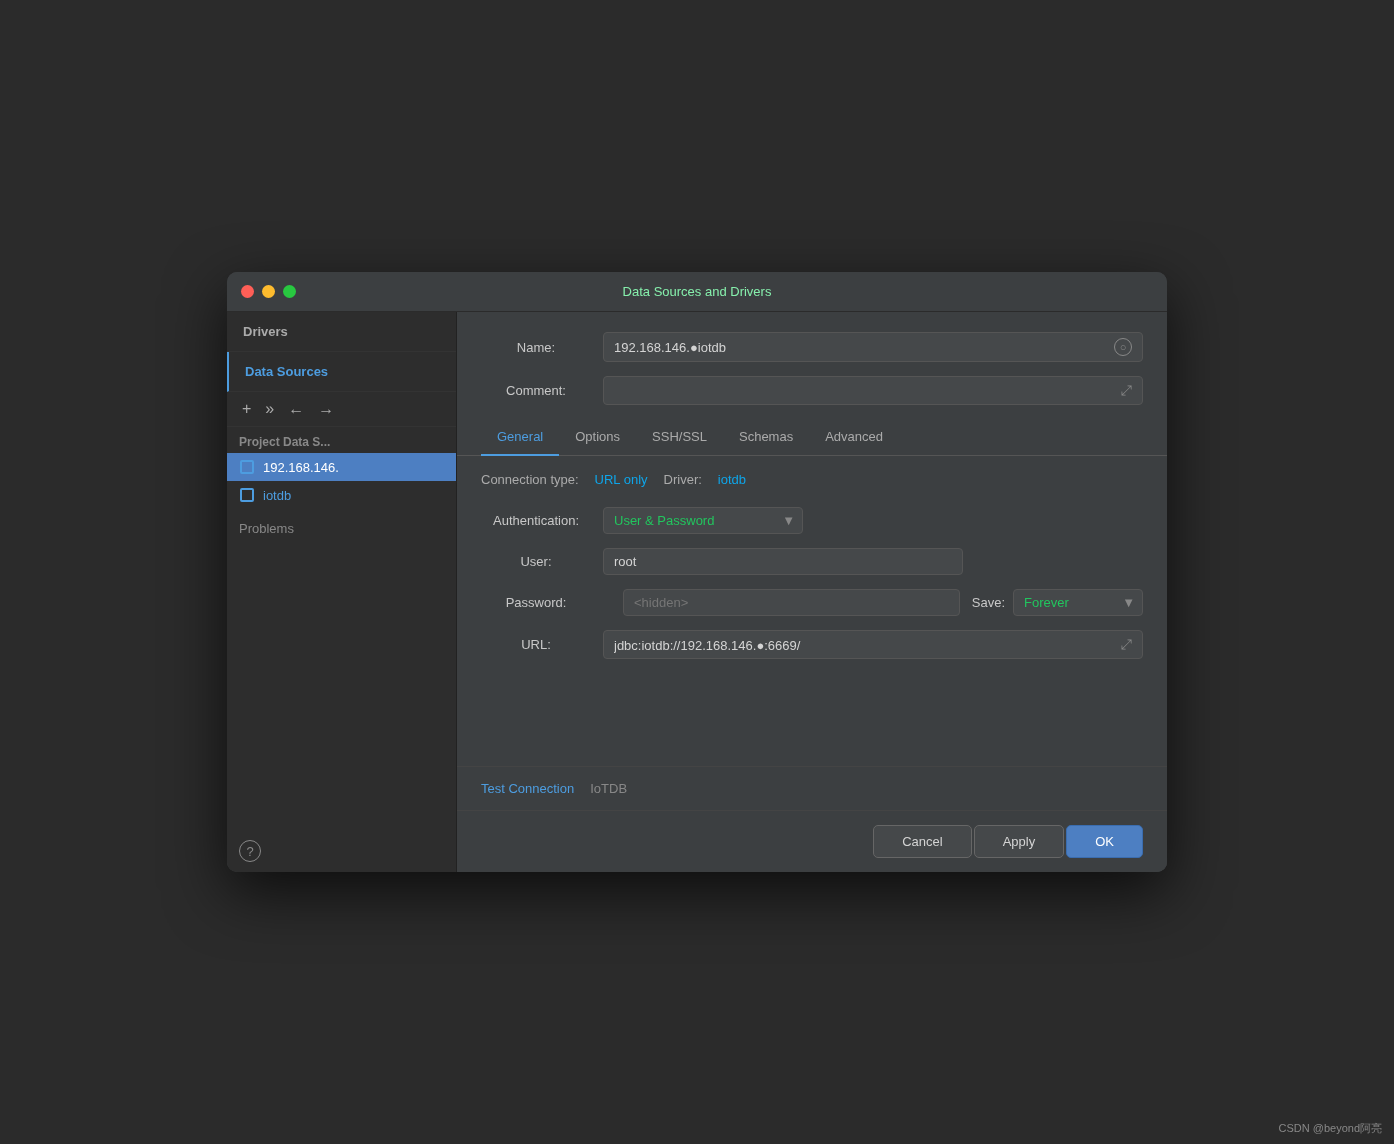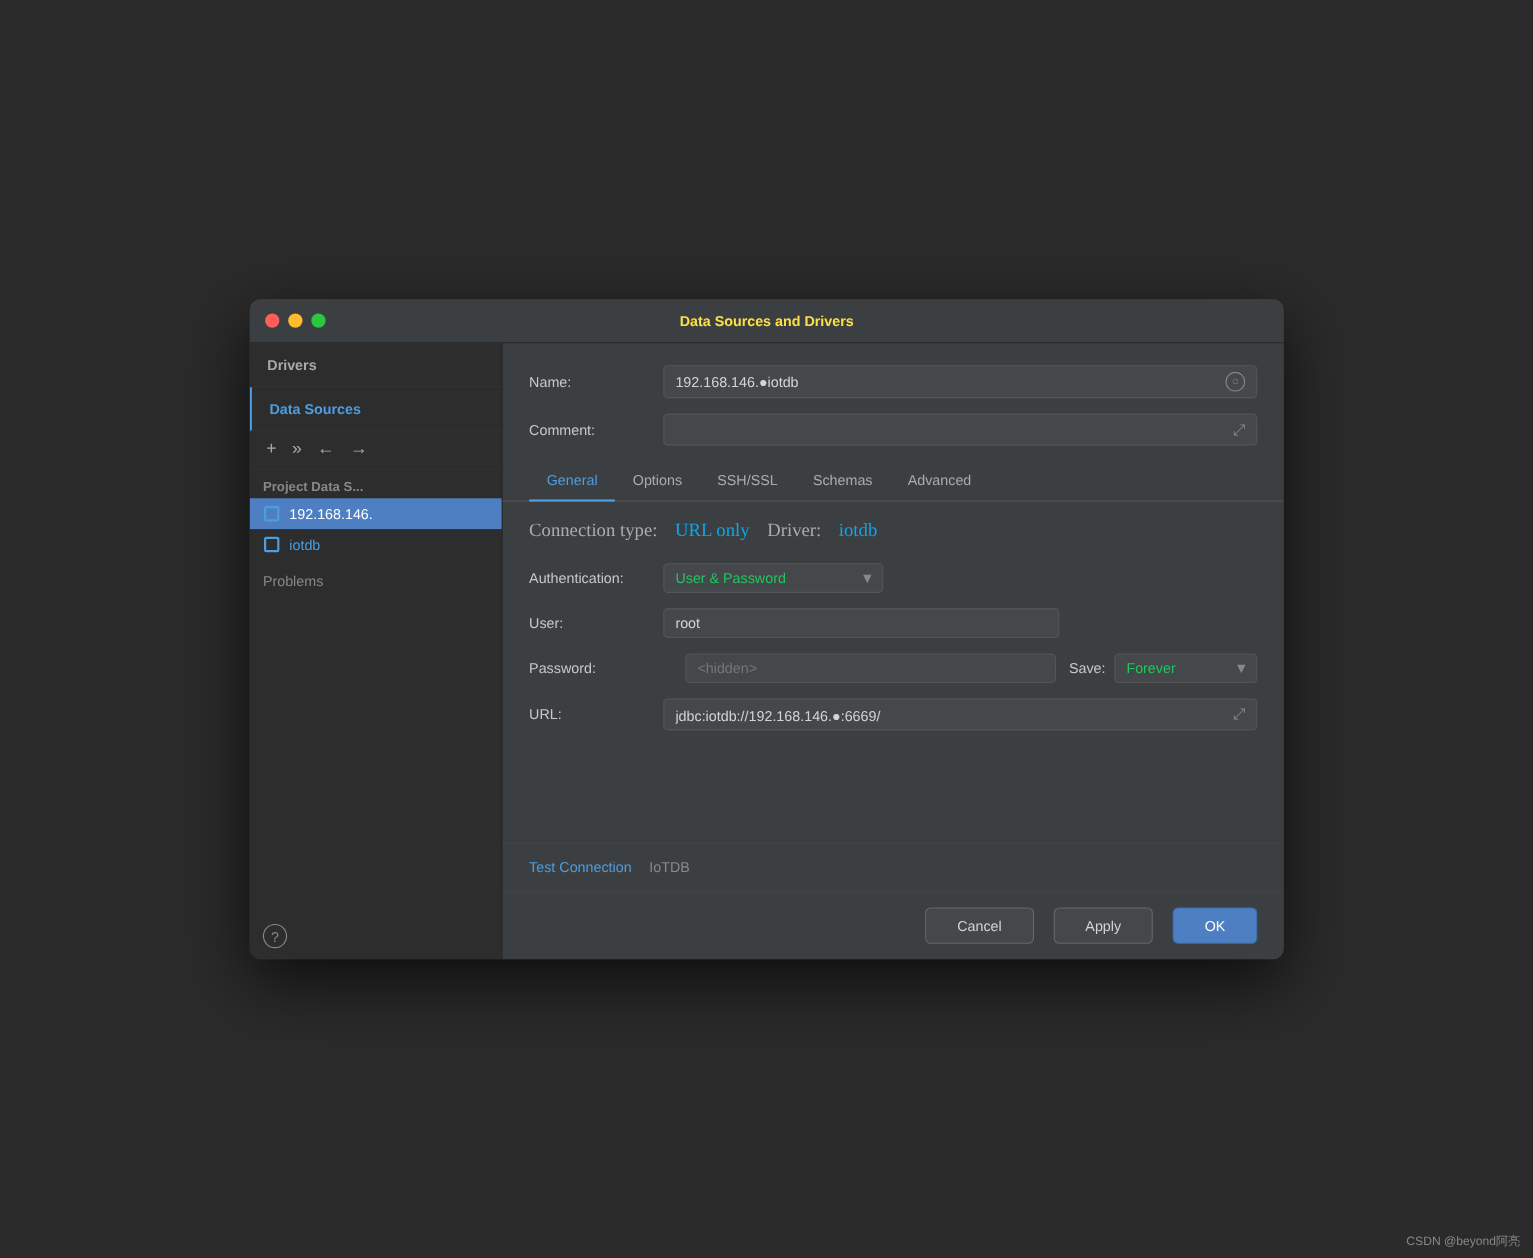--- a/index.html
+++ b/index.html
@@ -42,22 +42,22 @@
       height: 13px;
       border-radius: 50%;
       border: none;
       cursor: pointer;
     }
     .wc-close { background: #ff5f57; }
     .wc-minimize { background: #febc2e; }
     .wc-maximize { background: #28c840; }
     .title-text {
       font-size: 13px;
-      font-weight: 700;
-      color: #fde047;
+      font-weight: 400;
+      color: #86efac;
     }
     .main-layout {
       display: flex;
       flex: 1;
     }
     .sidebar {
       width: 230px;
       background: #2d2d2d;
       display: flex;
       flex-direction: column;
@@ -170,21 +170,21 @@
       padding: 20px 24px 0 24px;
     }
     .form-row {
       display: flex;
       align-items: center;
       margin-bottom: 14px;
       gap: 12px;
     }
     .form-label {
       width: 110px;
-      text-align: left;
+      text-align: center;
       font-size: 13px;
       color: #c8c8c8;
       flex-shrink: 0;
     }
     .form-input {
       flex: 1;
       background: #45484a;
       border: 1px solid #555;
       border-radius: 4px;
       padding: 5px 10px;
@@ -260,23 +260,22 @@
       border-bottom: 2px solid #4d9de0;
     }
     .tab-content {
       padding: 0 24px;
     }
     .connection-type-row {
       display: flex;
       align-items: center;
       gap: 16px;
       margin-bottom: 20px;
-      font-size: 17px;
+      font-size: 13px;
       color: #ababab;
-      font-family: Liberation Serif, serif;
     }
     .connection-type-row .link {
       color: #0ea5e9;
       cursor: pointer;
     }
     .select-wrapper {
       position: relative;
       display: inline-flex;
       align-items: center;
     }
@@ -334,21 +333,21 @@
       border: none;
       color: #4d9de0;
       font-size: 13px;
       cursor: pointer;
       font-weight: 500;
     }
     .footer {
       display: flex;
       justify-content: flex-end;
       padding: 14px 24px;
-      gap: 18px;
+      gap: 2px;
       border-top: 1px solid #444;
       background: #3c3f41;
     }
     .btn {
       padding: 8px 28px;
       border-radius: 5px;
       font-size: 13px;
       cursor: pointer;
       border: 1px solid transparent;
     }

